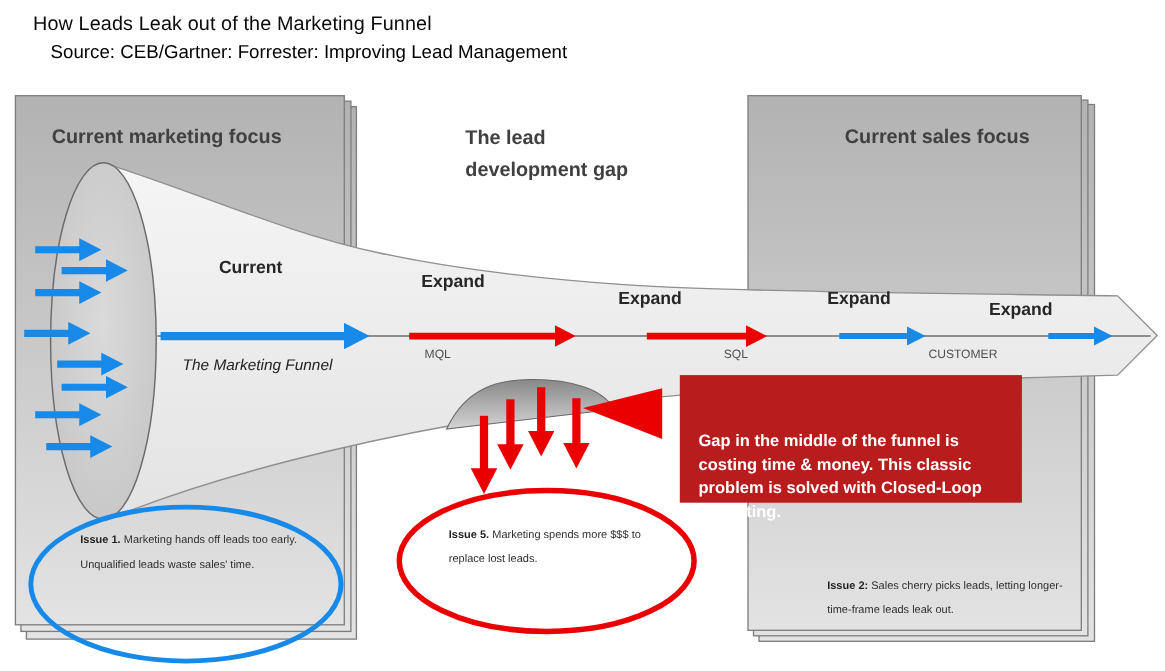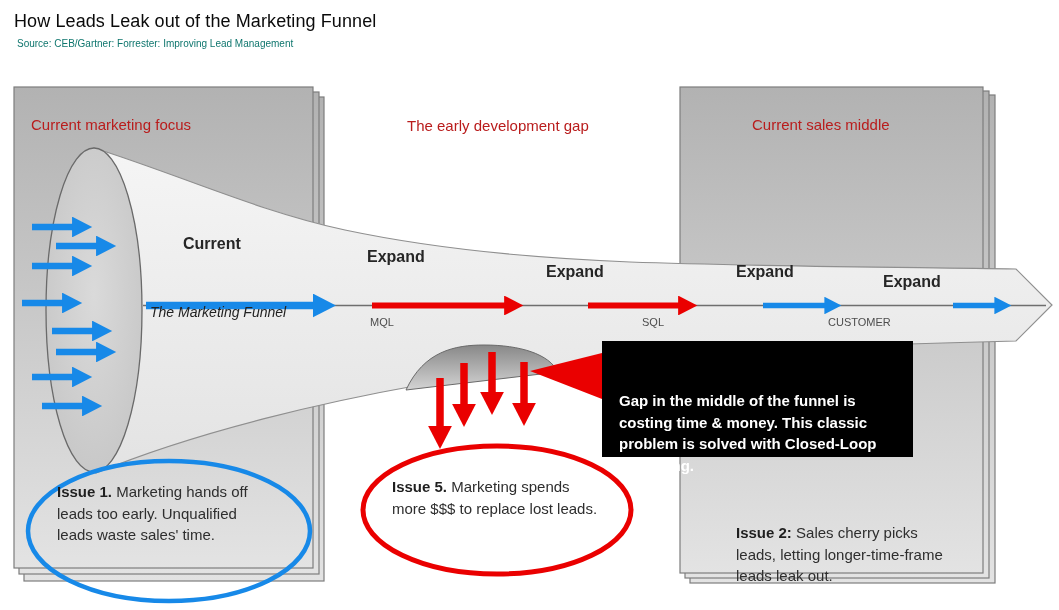--- a/index.html
+++ b/index.html
@@ -1,40 +1,40 @@
 <!DOCTYPE html>
 <html><head>
 <meta charset="utf-8">
 <style>
   html,body{margin:0;padding:0;background:#ffffff;}
   #stage{position:relative;width:1059px;height:610px;background:#ffffff;overflow:hidden;
          font-family:"Liberation Sans","DejaVu Sans",sans-serif;}
   #diagram-svg{position:absolute;left:0;top:0;}
-  .txt{position:absolute;white-space:pre-wrap;}
+  .txt{position:absolute;white-space:pre-wrap;margin-left:16px;}
   .title{left:14px;top:11px;font-size:18px;color:#0a0a0a;letter-spacing:.1px;}
-  .source{left:17px;top:38px;font-size:10px;color:#0f766e;}
-  .panel-head{font-size:15px;font-weight:normal;color:#b91c1c;line-height:29px;}
+  .source{left:30px;top:38px;font-size:17px;color:#000000;}
+  .panel-head{font-size:18px;font-weight:bold;color:#404040;line-height:29px;}
   .h-marketing{left:31px;top:110px;width:292px;}
   .h-gap{left:407px;top:111px;width:185px;}
   .h-sales{left:752px;top:110px;width:170px;}
   .stage{font-size:16px;font-weight:bold;color:#262626;}
   .attract{left:183px;top:235px;}
   .convert{left:367px;top:248px;}
   .nurture{left:546px;top:263px;}
   .close{left:736px;top:263px;}
   .expand{left:883px;top:273px;}
-  .funnelname{left:150px;top:304px;font-size:14px;font-style:italic;color:#222222;}
+  .funnelname{left:150px;top:323px;font-size:14px;font-style:italic;color:#222222;}
   .milestone{font-size:11px;color:#4d4d4d;}
   .mql{left:370px;top:316px;}
   .sql{left:642px;top:316px;text-align:right;}
   .customer{left:828px;top:316px;text-align:right;}
-  .callout{left:602px;top:341px;width:311px;height:116px;background:#000000;box-sizing:border-box;
+  .callout{left:602px;top:341px;width:311px;height:116px;background:#b91c1c;box-sizing:border-box;
            padding:13px 16px 0 17px;}
   .callout-text{font-size:15px;font-weight:bold;color:#ffffff;line-height:21.5px;width:268px;}
-  .issue{font-size:15px;color:#2e2e2e;line-height:21.5px;}
+  .issue{font-size:10px;color:#2e2e2e;line-height:21.5px;}
   .issue b{color:#1f1f1f;}
   .issue1{left:57px;top:481px;width:198px;}
   .issue3{left:392px;top:476px;width:206px;}
   .issue2{left:736px;top:522px;width:214px;}
   .pg{fill:url(#pgrad);stroke:#7d7d7d;stroke-width:1.2;}
   .blue-l{stroke:#1789e8;fill:none;}
   .red-l{stroke:#ea0000;fill:none;}
 </style>
 </head>
 <body>
@@ -123,22 +123,22 @@
     <polygon points="602,353 530,371 602,399" fill="#ea0000"></polygon>
 
     <ellipse cx="169" cy="531" rx="141" ry="70" fill="none" stroke="#1789e8" stroke-width="4.5"></ellipse>
     <ellipse cx="497" cy="510" rx="134" ry="64" fill="none" stroke="#ea0000" stroke-width="5"></ellipse>
   </svg>
 
   <div class="txt title">How Leads Leak out of the Marketing Funnel</div>
   <div class="txt source">Source: CEB/Gartner: Forrester: Improving Lead Management</div>
 
   <div class="txt panel-head h-marketing">Current marketing focus</div>
-  <div class="txt panel-head h-gap">The early development gap</div>
-  <div class="txt panel-head h-sales">Current sales middle</div>
+  <div class="txt panel-head h-gap">The lead development gap</div>
+  <div class="txt panel-head h-sales">Current sales focus</div>
 
   <div class="txt stage attract">Current</div>
   <div class="txt stage convert">Expand</div>
   <div class="txt stage nurture">Expand</div>
   <div class="txt stage close">Expand</div>
   <div class="txt stage expand">Expand</div>
 
   <div class="txt funnelname">The Marketing Funnel</div>
   <div class="txt milestone mql">MQL</div>
   <div class="txt milestone sql">SQL</div>

